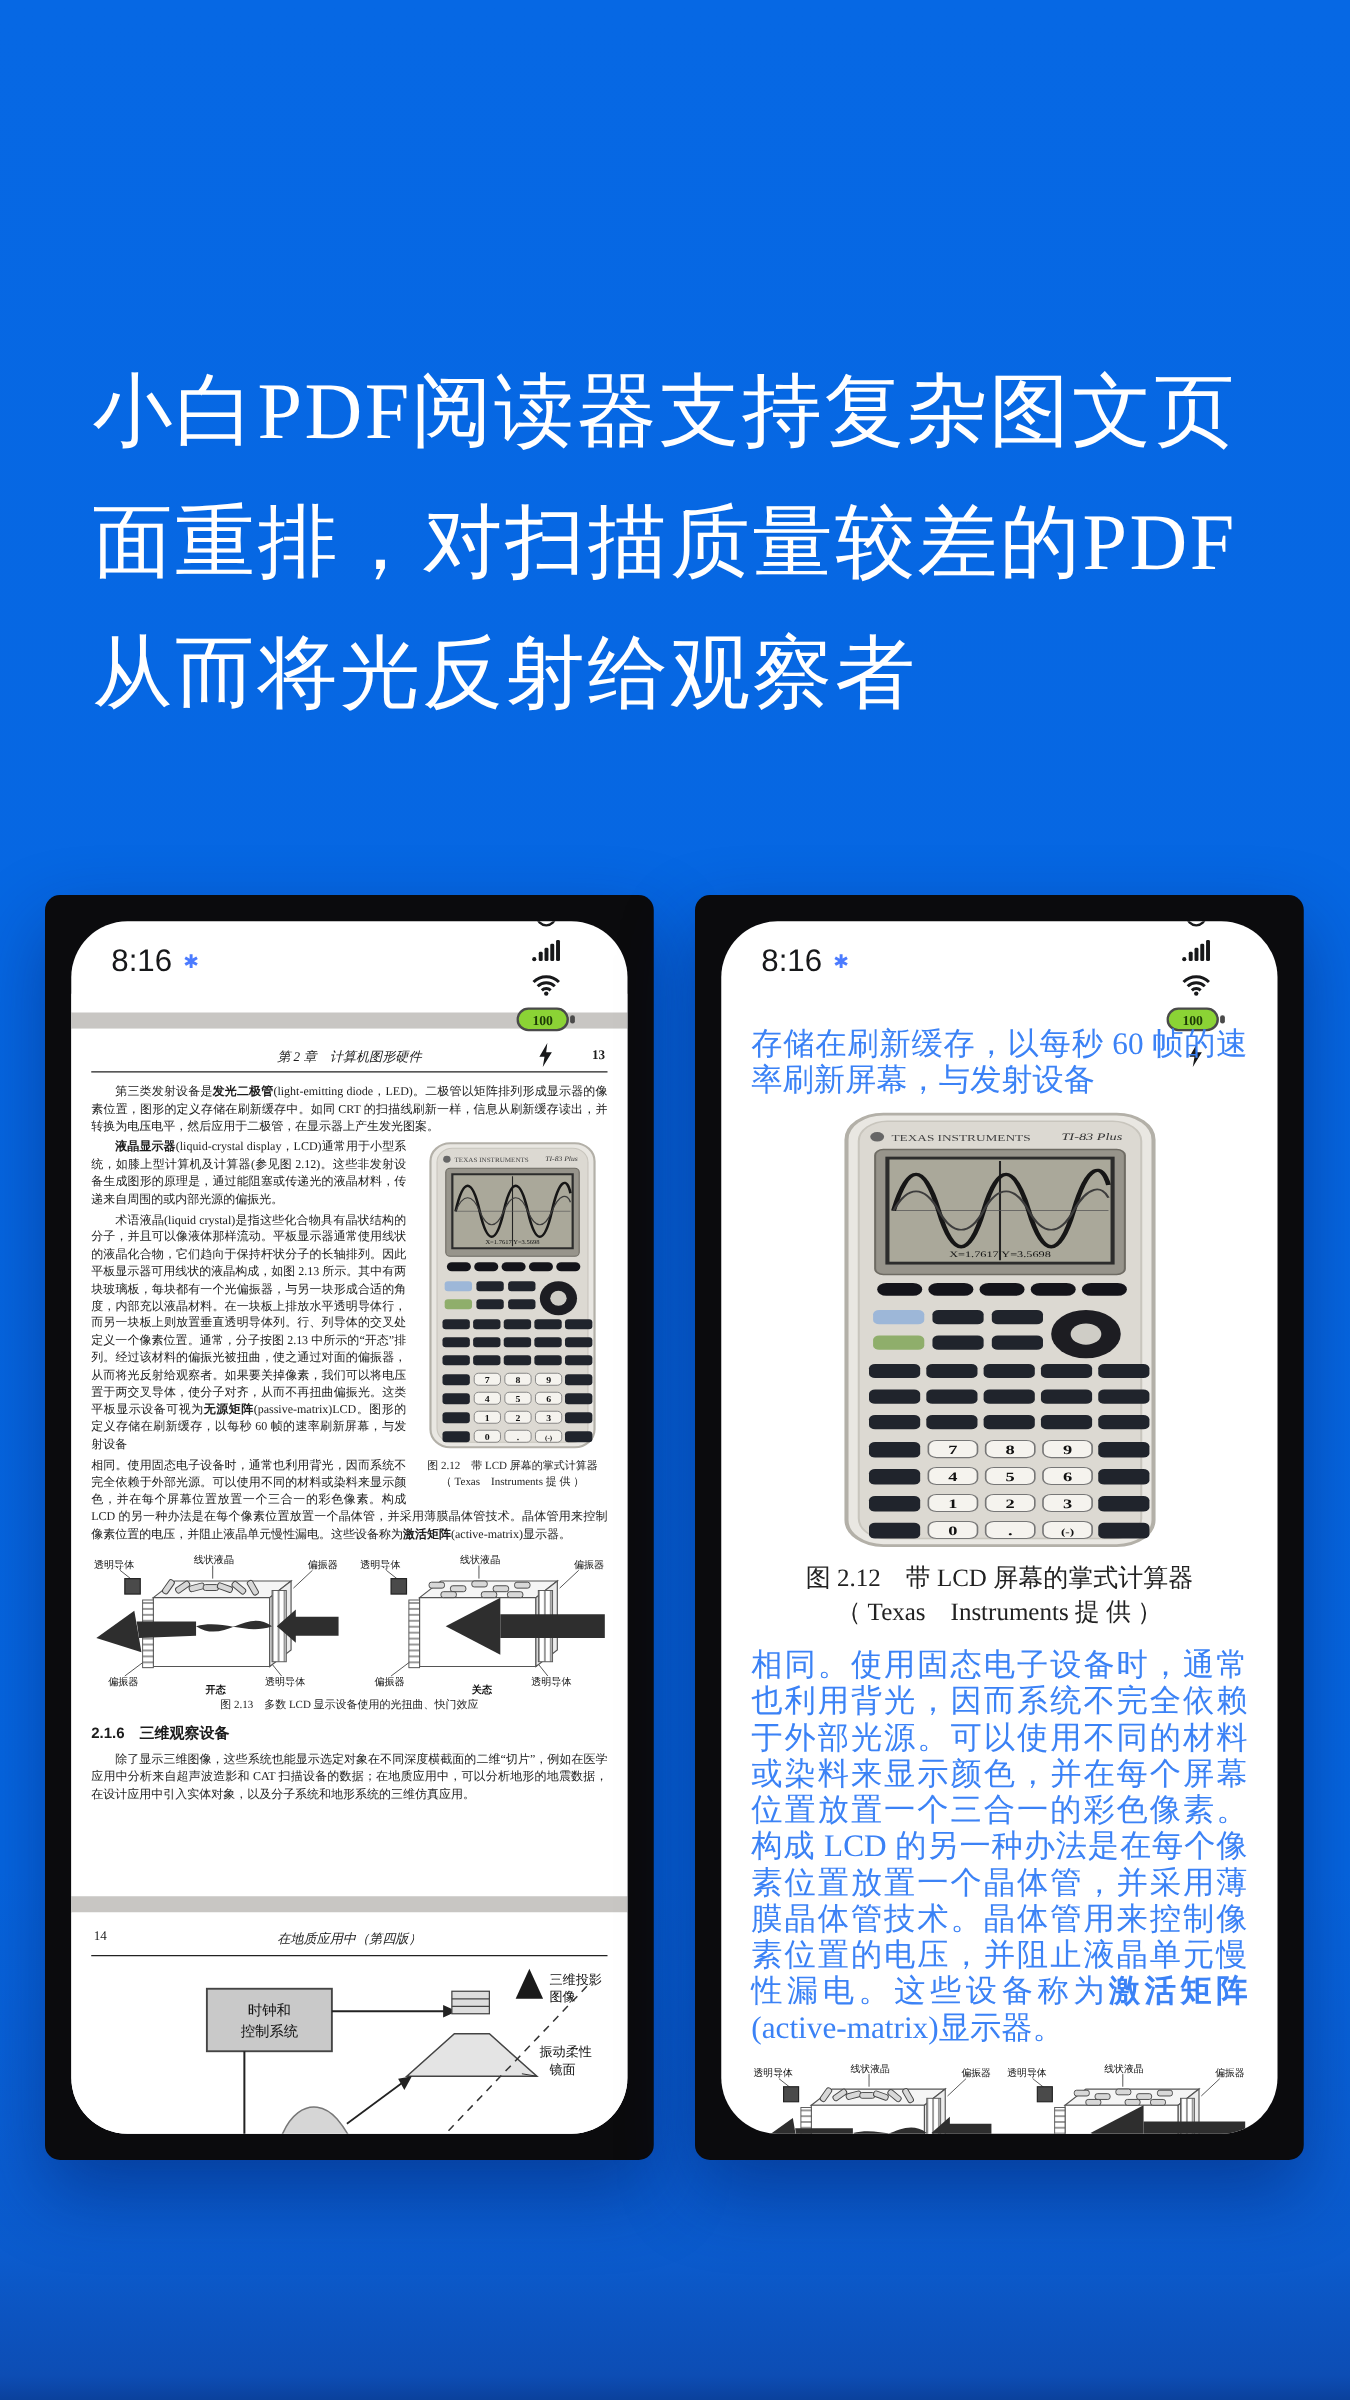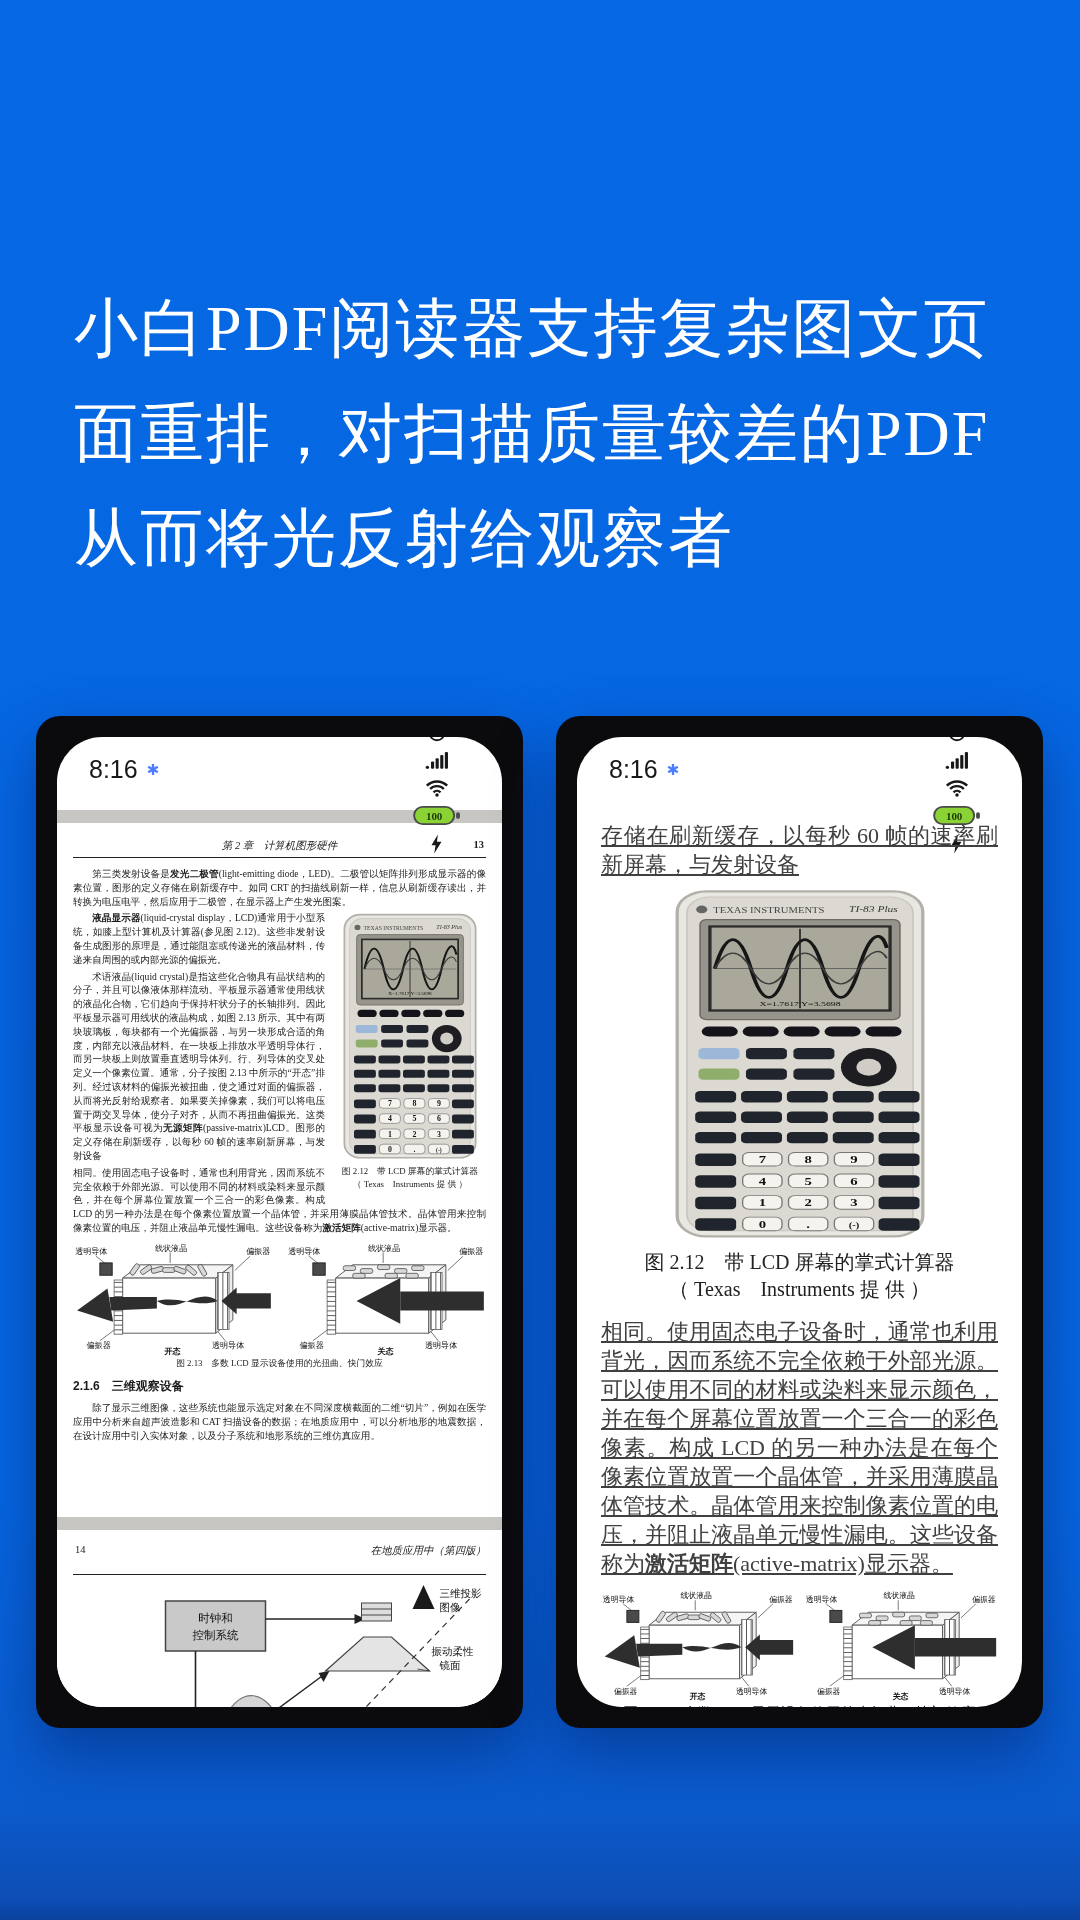--- a/index.html
+++ b/index.html
@@ -2,21 +2,21 @@
 <html><head>
 <meta charset="utf-8">
 <style>
   html,body{margin:0;padding:0;background:#0667e3;}
   .stage{position:relative;width:1080px;height:1920px;overflow:hidden;
          background:linear-gradient(180deg,#0668e4 0%,#0666e1 78%,#0b5bcd 94%,#0d4db4 99%,#0a419c 100%);
          font-family:"Liberation Serif","DejaVu Serif",serif;}
   .hero-title{position:absolute;left:72px;top:58px;color:#fff;font-size:94px;letter-spacing:4px;font-weight:500;}
   .hero-sub{position:absolute;left:74px;top:276px;color:#fff;font-size:64px;line-height:105px;letter-spacing:2px;}
   
-  .phone{position:absolute;top:716px;width:487px;height:1012px;background:#0b0b0d;border-radius:24px;
+  .phone{position:absolute;top:716px;width:487px;height:1012px;background:#0b0b0d;border-radius:12px;
          box-sizing:border-box;padding:21px;box-shadow:0 26px 60px rgba(0,25,90,.45);}
   .phone.left{left:36px;} .phone.right{left:556px;}
   .screen{width:100%;height:100%;background:#fff;border-radius:45px;overflow:hidden;position:relative;}
   
   .statusbar{height:52px;display:flex;align-items:center;justify-content:space-between;
              padding:6px 30px 0 32px;font-family:"Liberation Sans","DejaVu Sans",sans-serif;
              font-size:25px;color:#17181a;}
   .sb-left{display:flex;align-items:center;gap:9px;}
   .sb-flower{color:#4b7bff;font-size:15px;line-height:1;}
   .sb-right{display:flex;align-items:center;gap:8px;flex-direction:column;}
@@ -29,26 +29,26 @@
   .p13 p{margin:0 0 3px 0;font-size:9.6px;line-height:13.8px;text-align:justify;}
   .ind{text-indent:2em;}
   .pg-head{position:relative;text-align:center;font-style:italic;font-size:10.5px;
            border-bottom:1.6px solid #222;padding-bottom:4px;margin-bottom:9px;}
   .pg-num{position:absolute;right:2px;top:0;font-style:normal;font-weight:bold;font-size:10.5px;}
   .fig212{float:right;width:152px;margin:2px 0 4px 9px;text-align:center;}
   .cap{font-size:8.8px;line-height:12.5px;text-align:center;color:#222;}
   .fig213row{display:flex;justify-content:space-between;margin:7px 0 1px 0;clear:none;}
   .sec-head{font-family:"Liberation Sans","DejaVu Sans",sans-serif;font-weight:bold;font-size:12px;margin:9px 0 6px 0;}
   .p14{height:186px;padding:14px 16px 0 16px;box-sizing:border-box;overflow:hidden;}
-  .pg-head14{position:relative;text-align:right;font-style:italic;font-size:10.5px;
-             border-bottom:1.6px solid #222;padding-bottom:16px;margin-bottom:4px;}
+  .pg-head14{position:relative;text-align:center;font-style:italic;font-size:10.5px;
+             border-bottom:1.6px solid #222;padding-bottom:6px;margin-bottom:4px;}
   .pg-num14{position:absolute;left:2px;top:0;font-style:normal;font-size:10.5px;}
   
   .r-content{padding:16px 24px 0 24px;}
-  .r-para{font-size:22px;line-height:29px;text-align:justify;color:#404040;margin:10px 0 0 0;text-decoration:underline;}
+  .r-para{font-size:25px;line-height:29px;text-align:justify;color:#3b82f6;margin:10px 0 0 0;}
   .r-calcwrap{text-align:center;margin:10px 0 4px 0;}
   .r-cap{text-align:center;font-size:20px;line-height:27px;color:#222;margin-bottom:14px;}
   .r-figrow{display:flex;justify-content:space-between;margin-top:12px;}
   .r-figcap{font-size:15px;text-align:center;margin-top:3px;color:#222;}
   b{font-weight:bold;}
   svg text{font-family:"Liberation Serif","DejaVu Serif",serif;}
 </style>
 </head>
 <body>
 

